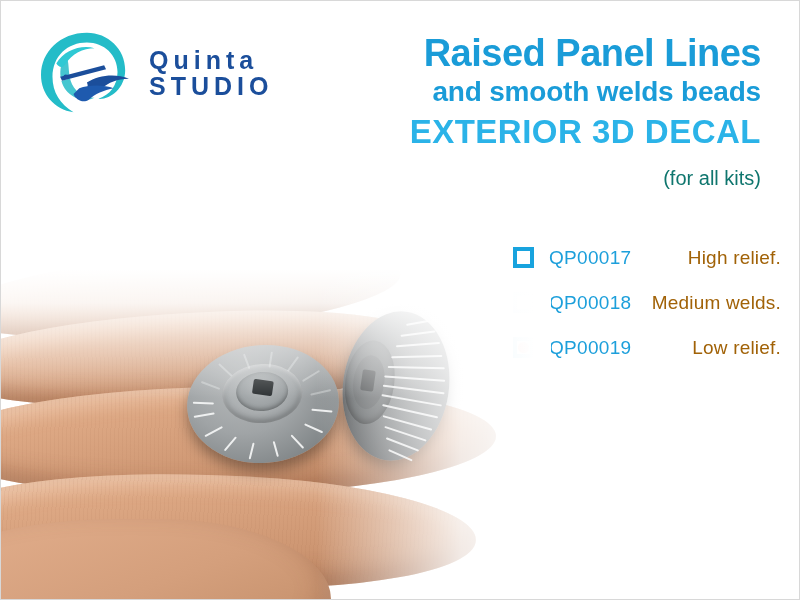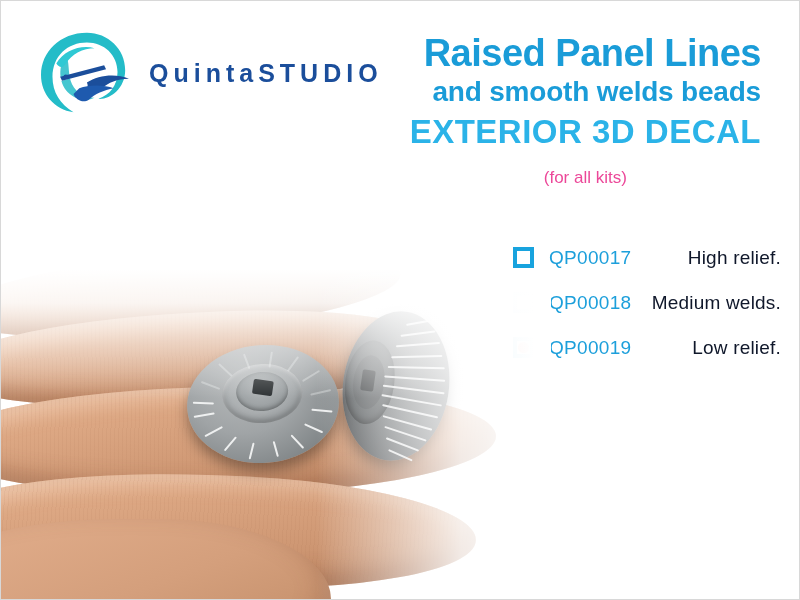--- a/index.html
+++ b/index.html
@@ -119,44 +119,43 @@
     background: radial-gradient(ellipse at 55% 42%, #6e7274 0%, #55585a 100%);
   }
   #wheel2 .axle {
     position:absolute; left:17%; top:42%; width:12%; height:14%;
     background:#3a3d3f; border-radius:2px;
   }
 
   
   #brand { position:absolute; left:36px; top:28px; display:flex; align-items:center; gap:16px; }
   #logo-mark { width: 96px; height: 88px; display:block; }
-  #brand-words { display:flex; flex-direction:row; line-height:1.04; }
+  #brand-words { display:flex; flex-direction:column; line-height:1.04; }
   #brand-words .w {
     color:#1B4E9B; font-weight:bold; font-size:25px; letter-spacing:5px;
     font-family:"Liberation Sans", sans-serif;
   }
 
   
   #headings { position:absolute; right:38px; top:30px; text-align:right; }
   #title1 {
     color:#1A9CD8; font-weight:bold; font-size:38px; line-height:44px;
     letter-spacing:-0.5px; white-space:nowrap;
   }
   #title2 {
     color:#1A9CD8; font-weight:bold; font-size:28px; line-height:34px;
     letter-spacing:-0.2px; white-space:nowrap;
   }
   #title3 {
     color:#2BB3E8; font-weight:bold; font-size:33px; line-height:46px;
     letter-spacing:0.5px; white-space:nowrap;
   }
   #subnote {
-    color:#ec4899; font-size:17px; line-height:22px; margin-top:12px;
+    color:#0f766e; font-size:20px; line-height:22px; margin-top:12px;
     white-space:nowrap;
-    text-align:center;
   }
 
   
   #product-list { position:absolute; left:512px; top:243px; width:268px; }
   .prow {
     display:flex; align-items:center; height:27px; margin-bottom:18px;
   }
   .cbox {
     width:21px; height:21px; flex:0 0 21px;
     border:4px solid #18A3DE; background:#ffffff;
@@ -166,21 +165,21 @@
     content:"";
     position:absolute; left:50%; top:50%;
     width:11px; height:11px; margin:-5.5px 0 0 -5.5px;
     background:#EE2D17; border-radius:50%;
   }
   .code {
     color:#1C9FDB; font-size:19px; width:95px; flex:0 0 95px;
     letter-spacing:0.3px;
   }
   .label {
-    color:#0f172a; font-size:19px; flex:1 1 auto; text-align:right;
+    color:#a16207; font-size:19px; flex:1 1 auto; text-align:right;
     letter-spacing:0.2px; white-space:nowrap;
   }
 </style>
 </head>
 <body>
 
 <div id="page">
 
   <div id="photo">
     <div id="finger1" class="finger"></div>

